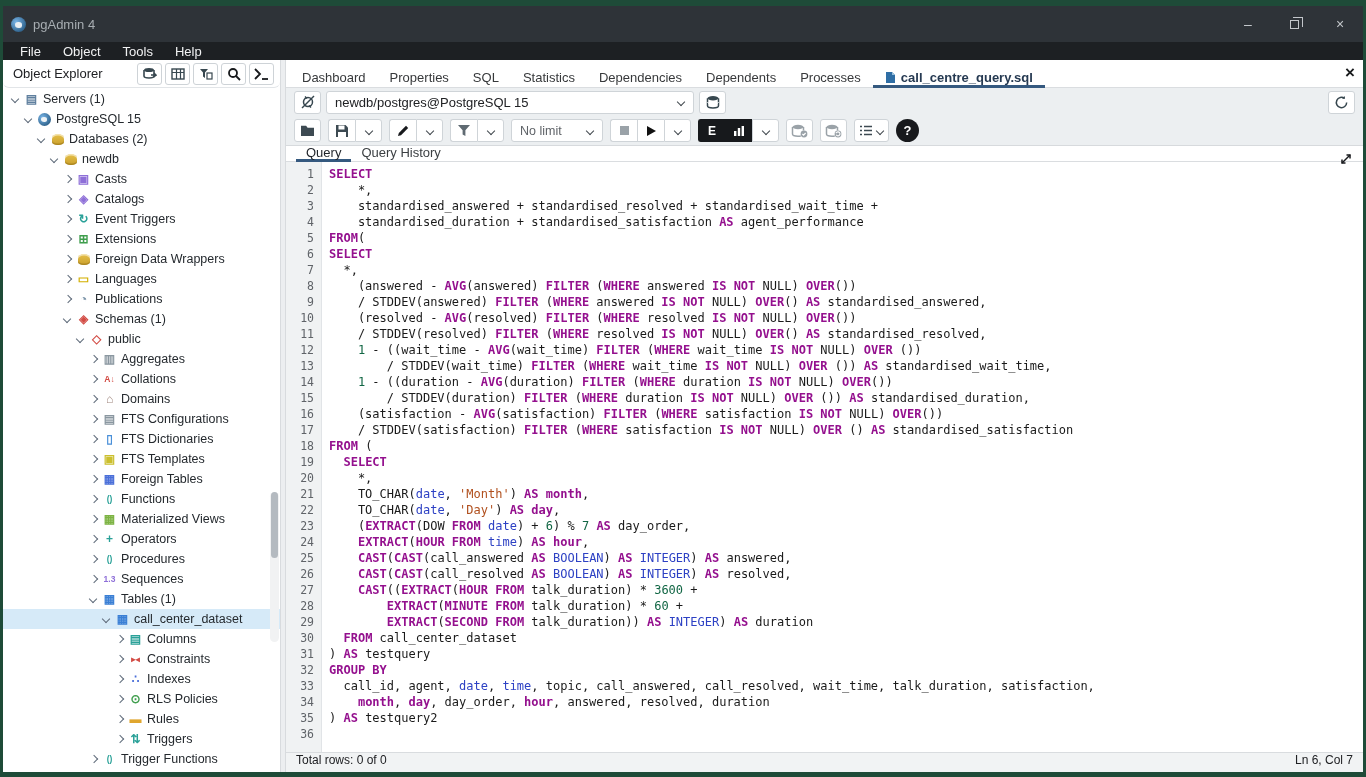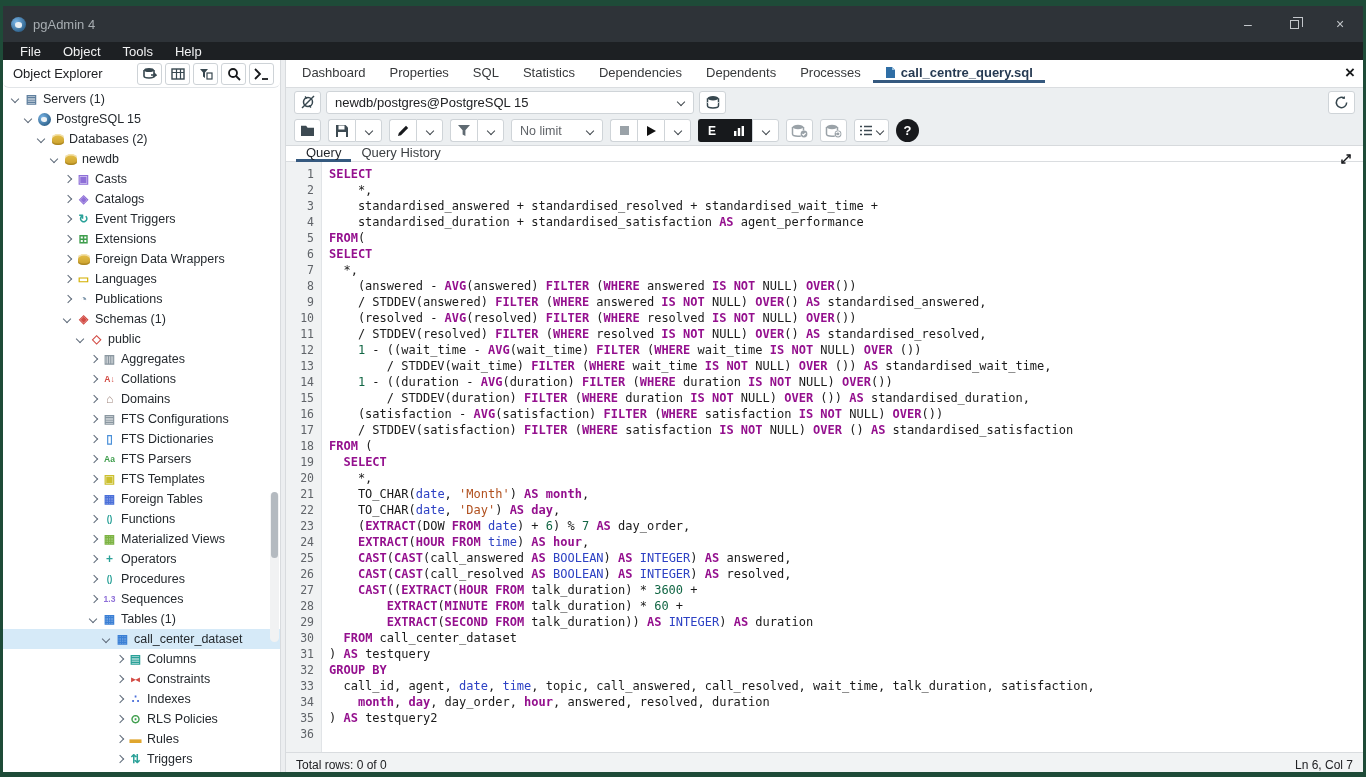--- a/index.html
+++ b/index.html
@@ -42,21 +42,21 @@
   .cyl { width:12px; height:11px; background:linear-gradient(#e7c14a,#c99f2c); border-radius:6px 6px 5px 5px / 4px 4px 3px 3px; box-shadow:inset 0 1.5px 0 rgba(255,255,255,.55), inset 0 -1.5px 0 rgba(120,90,10,.35); }
   .pgsm { width:13px; height:13px; border-radius:50%; background:radial-gradient(circle at 35% 35%, #7ab6e8, #336791 70%); position:relative; }
   .pgsm::after { content:""; position:absolute; left:3px; top:4px; width:6px; height:5px; background:#eef3f6; border-radius:50% 50% 40% 60%; }
   .vscroll { position:absolute; right:1px; top:432px; width:9px; height:150px; background:#f1f2f3; border-radius:5px; }
   .vthumb { position:absolute; left:1px; top:0; width:7px; height:66px; background:#b4bac0; border-radius:4px; }
 
   .splitter { width:6px; flex:0 0 auto; background:#eceef0; border-left:1px solid #d8dbde; border-right:1px solid #d8dbde; }
 
   
   .right { flex:1; display:flex; flex-direction:column; min-width:0; }
-  .tabbar { height:28px; display:flex; align-items:center; border-bottom:1px solid #dadde0; padding-left:4px; flex:0 0 auto; position:relative; }
+  .tabbar { height:28px; display:flex; align-items:flex-end; border-bottom:1px solid #dadde0; padding-left:4px; flex:0 0 auto; position:relative; }
   .tab { display:flex; align-items:center; padding:0 12px; font-size:13px; color:#37393b; border-bottom:3px solid transparent; margin-bottom:-1px; }
   .tab.active { color:#263a52; border-bottom-color:var(--accent,#35597f); font-weight:bold; }
   .tab .ficon { margin-right:5px; display:flex; }
   .tab-close { position:absolute; right:8px; top:4px; font-size:17px; font-weight:bold; color:#17191b; line-height:1; }
 
   .connbar { height:28px; background:#eceff1; display:flex; align-items:center; padding:0 8px; gap:5px; flex:0 0 auto; }
   .tbtn { height:23px; min-width:27px; background:#fff; border:1px solid #cfd4d8; border-radius:3px; display:flex; align-items:center; justify-content:center; padding:0 4px; }
   .conn-select { width:368px; height:23px; background:#fff; border:1px solid #cfd4d8; border-radius:3px; display:flex; align-items:center; font-size:13px; color:#202124; padding:0 8px; }
   .conn-select .cv { margin-left:auto; }
   .cv { width:8px; height:8px; position:relative; flex:0 0 auto; }
@@ -83,21 +83,21 @@
   .gutter { width:36px; background:#f0f2f3; border-right:1px solid #e1e4e7; text-align:right; color:#5f6368; font-size:11.5px; padding:4px 7px 0 0; flex:0 0 auto; }
   .gutter div { height:16px; }
   .code { flex:1; padding:4px 0 0 7px; overflow:hidden; }
   .cline { height:16px; white-space:pre; }
   .tk { color:var(--kw,#94108e); font-weight:bold; }
   .tp { color:#1a1a1a; }
   .tn { color:var(--num,#116644); }
   .ts { color:var(--str,#b04f1d); }
   .tt { color:var(--typ,#2d41c4); }
 
-  .statusbar { height:20px; background:#f1f3f4; border-top:1px solid #d9dcdf; display:flex; align-items:flex-end; font-size:12px; color:#202124; padding:0 10px; flex:0 0 auto; }
+  .statusbar { height:20px; background:#f1f3f4; border-top:1px solid #d9dcdf; display:flex; align-items:flex-start; font-size:12px; color:#202124; padding:0 10px; flex:0 0 auto; }
   .statusbar .right-txt { margin-left:auto; }
 
   svg { display:block; }
 </style>
 </head>
 <body>
 
 <div class="window">
 
   <div class="titlebar">
@@ -247,25 +247,20 @@
           </div>
           <div class="trow" style="padding-left: 84px;">
             <span class="chev c"></span>
             <span class="ticon" style="color: rgb(138, 151, 160);">▤</span>
             <span>FTS Configurations</span>
           </div>
           <div class="trow" style="padding-left: 84px;">
             <span class="chev c"></span>
             <span class="ticon" style="color: rgb(74, 144, 217);">▯</span>
             <span>FTS Dictionaries</span>
-          </div>
-          <div class="trow" style="padding-left: 84px;">
-            <span class="chev c"></span>
-            <span class="ticon small" style="color: rgb(63, 158, 77);">Aa</span>
-            <span>FTS Parsers</span>
           </div>
           <div class="trow" style="padding-left: 84px;">
             <span class="chev c"></span>
             <span class="ticon" style="color: rgb(203, 191, 46);">▣</span>
             <span>FTS Templates</span>
           </div>
           <div class="trow" style="padding-left: 84px;">
             <span class="chev c"></span>
             <span class="ticon" style="color: rgb(74, 111, 217);">▦</span>
             <span>Foreign Tables</span>

